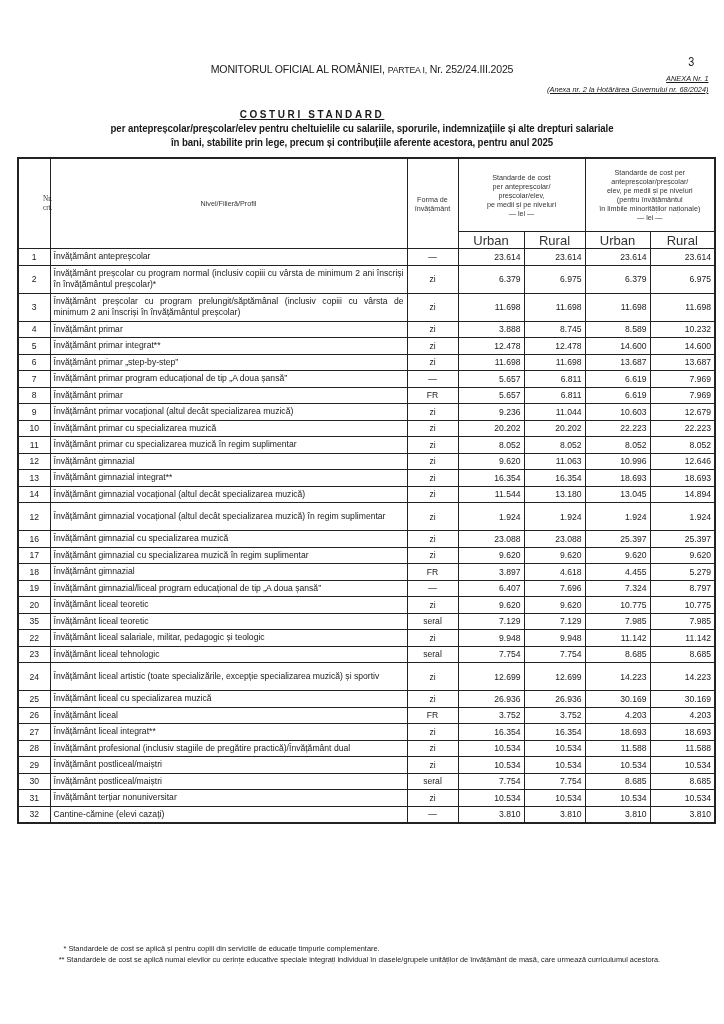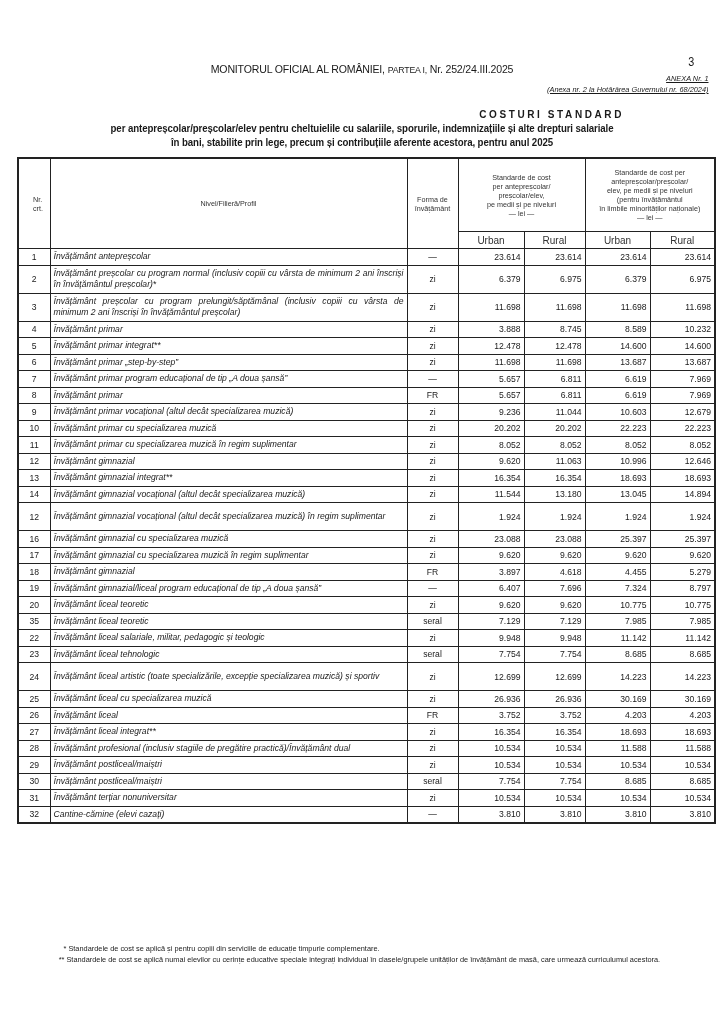--- a/index.html
+++ b/index.html
@@ -12,42 +12,42 @@
     font-size: 11.5px; letter-spacing: -0.2px; transform: scaleX(0.92);
   }
   .header .small { font-size: 9.5px; }
   .page-number { position: absolute; right: 29px; top: 55px; font-size: 12px; transform: scaleX(0.9); }
   .annex {
     position: absolute; right: 15px; top: 73px; text-align: right;
     font-size: 8px; font-style: italic; line-height: 11px; transform: scaleX(0.92); transform-origin: right;
   }
   .annex span { text-decoration: underline; display: block; }
   .title {
-    position: absolute; left: 0; width: 624px; top: 109px; text-align: right;
-    font-weight: bold; font-size: 10px; letter-spacing: 2.6px;
+    position: absolute; left: 0; width: 624px; top: 109px; text-align: center;
+    font-weight: bold; font-size: 10px; letter-spacing: 2.6px; text-decoration: underline;
   }
   .subtitle {
     position: absolute; left: 20px; width: 684px; top: 122px; text-align: center;
     font-weight: bold; font-size: 10.2px; line-height: 14px; letter-spacing: -0.1px;
     transform: scaleX(0.95);
   }
   table.costs {
     position: absolute; left: 17px; top: 157px; border-collapse: collapse;
     width: 697px; table-layout: fixed; font-size: 8.6px;
   }
   table.costs td, table.costs th {
     border: 1px solid #222; padding: 0 3px; vertical-align: middle; font-weight: normal;
   }
   table.costs { border: 2px solid #222; }
   th.hdr { font-size: 7.2px; line-height: 9px; text-align: center; color: #333; }
   th.hdr-big { height: 72px; margin-top: 16px; }
-  th.sub { height: 16px; font-size: 10px; }
+  th.sub { height: 16px; font-size: 13px; }
   td.nr { text-align: center; }
   td.name { text-align: left; line-height: 11px; }
-  td.name .j { display: block; text-align: justify; text-align-last: left; font-style: italic; }
+  td.name .j { display: block; text-align: justify; text-align-last: left; }
   td.forma { text-align: center; }
   td.num { text-align: right; padding-right: 3px; }
   tr.r1 td { height: 15.5px; }
   tr.r2 td { height: 27px; }
   .footnotes {
     position: absolute; left: 15px; top: 944px; width: 700px; font-size: 7.6px; line-height: 10.5px;
     transform: scaleX(0.97); transform-origin: left;
   }
   .footnotes .fn1 { padding-left: 50px; }
   .footnotes .fn2 { text-indent: 45px; }
@@ -78,21 +78,21 @@
     <col style="width:32px">
     <col style="width:357px">
     <col style="width:51px">
     <col style="width:66px">
     <col style="width:61px">
     <col style="width:65px">
     <col style="width:65px">
   </colgroup>
   <thead>
     <tr>
-      <th class="hdr hdr-big" rowspan="2" style="padding:0 14px;">Nr. crt.</th>
+      <th class="hdr hdr-big" rowspan="2" style="padding:0 24px;font-family:Liberation Serif, serif;">Nr. crt.</th>
       <th class="hdr" rowspan="2">Nivel/Filieră/Profil</th>
       <th class="hdr" rowspan="2">Forma de învățământ</th>
       <th class="hdr hdr-big" colspan="2" id="g1">
           <div>Standarde de cost</div>
           <div>per antepreșcolar/</div>
           <div>preșcolar/elev,</div>
           <div>pe medii și pe niveluri</div>
           <div>— lei —</div>
         </th>
       <th class="hdr hdr-big" colspan="2" id="g2">

